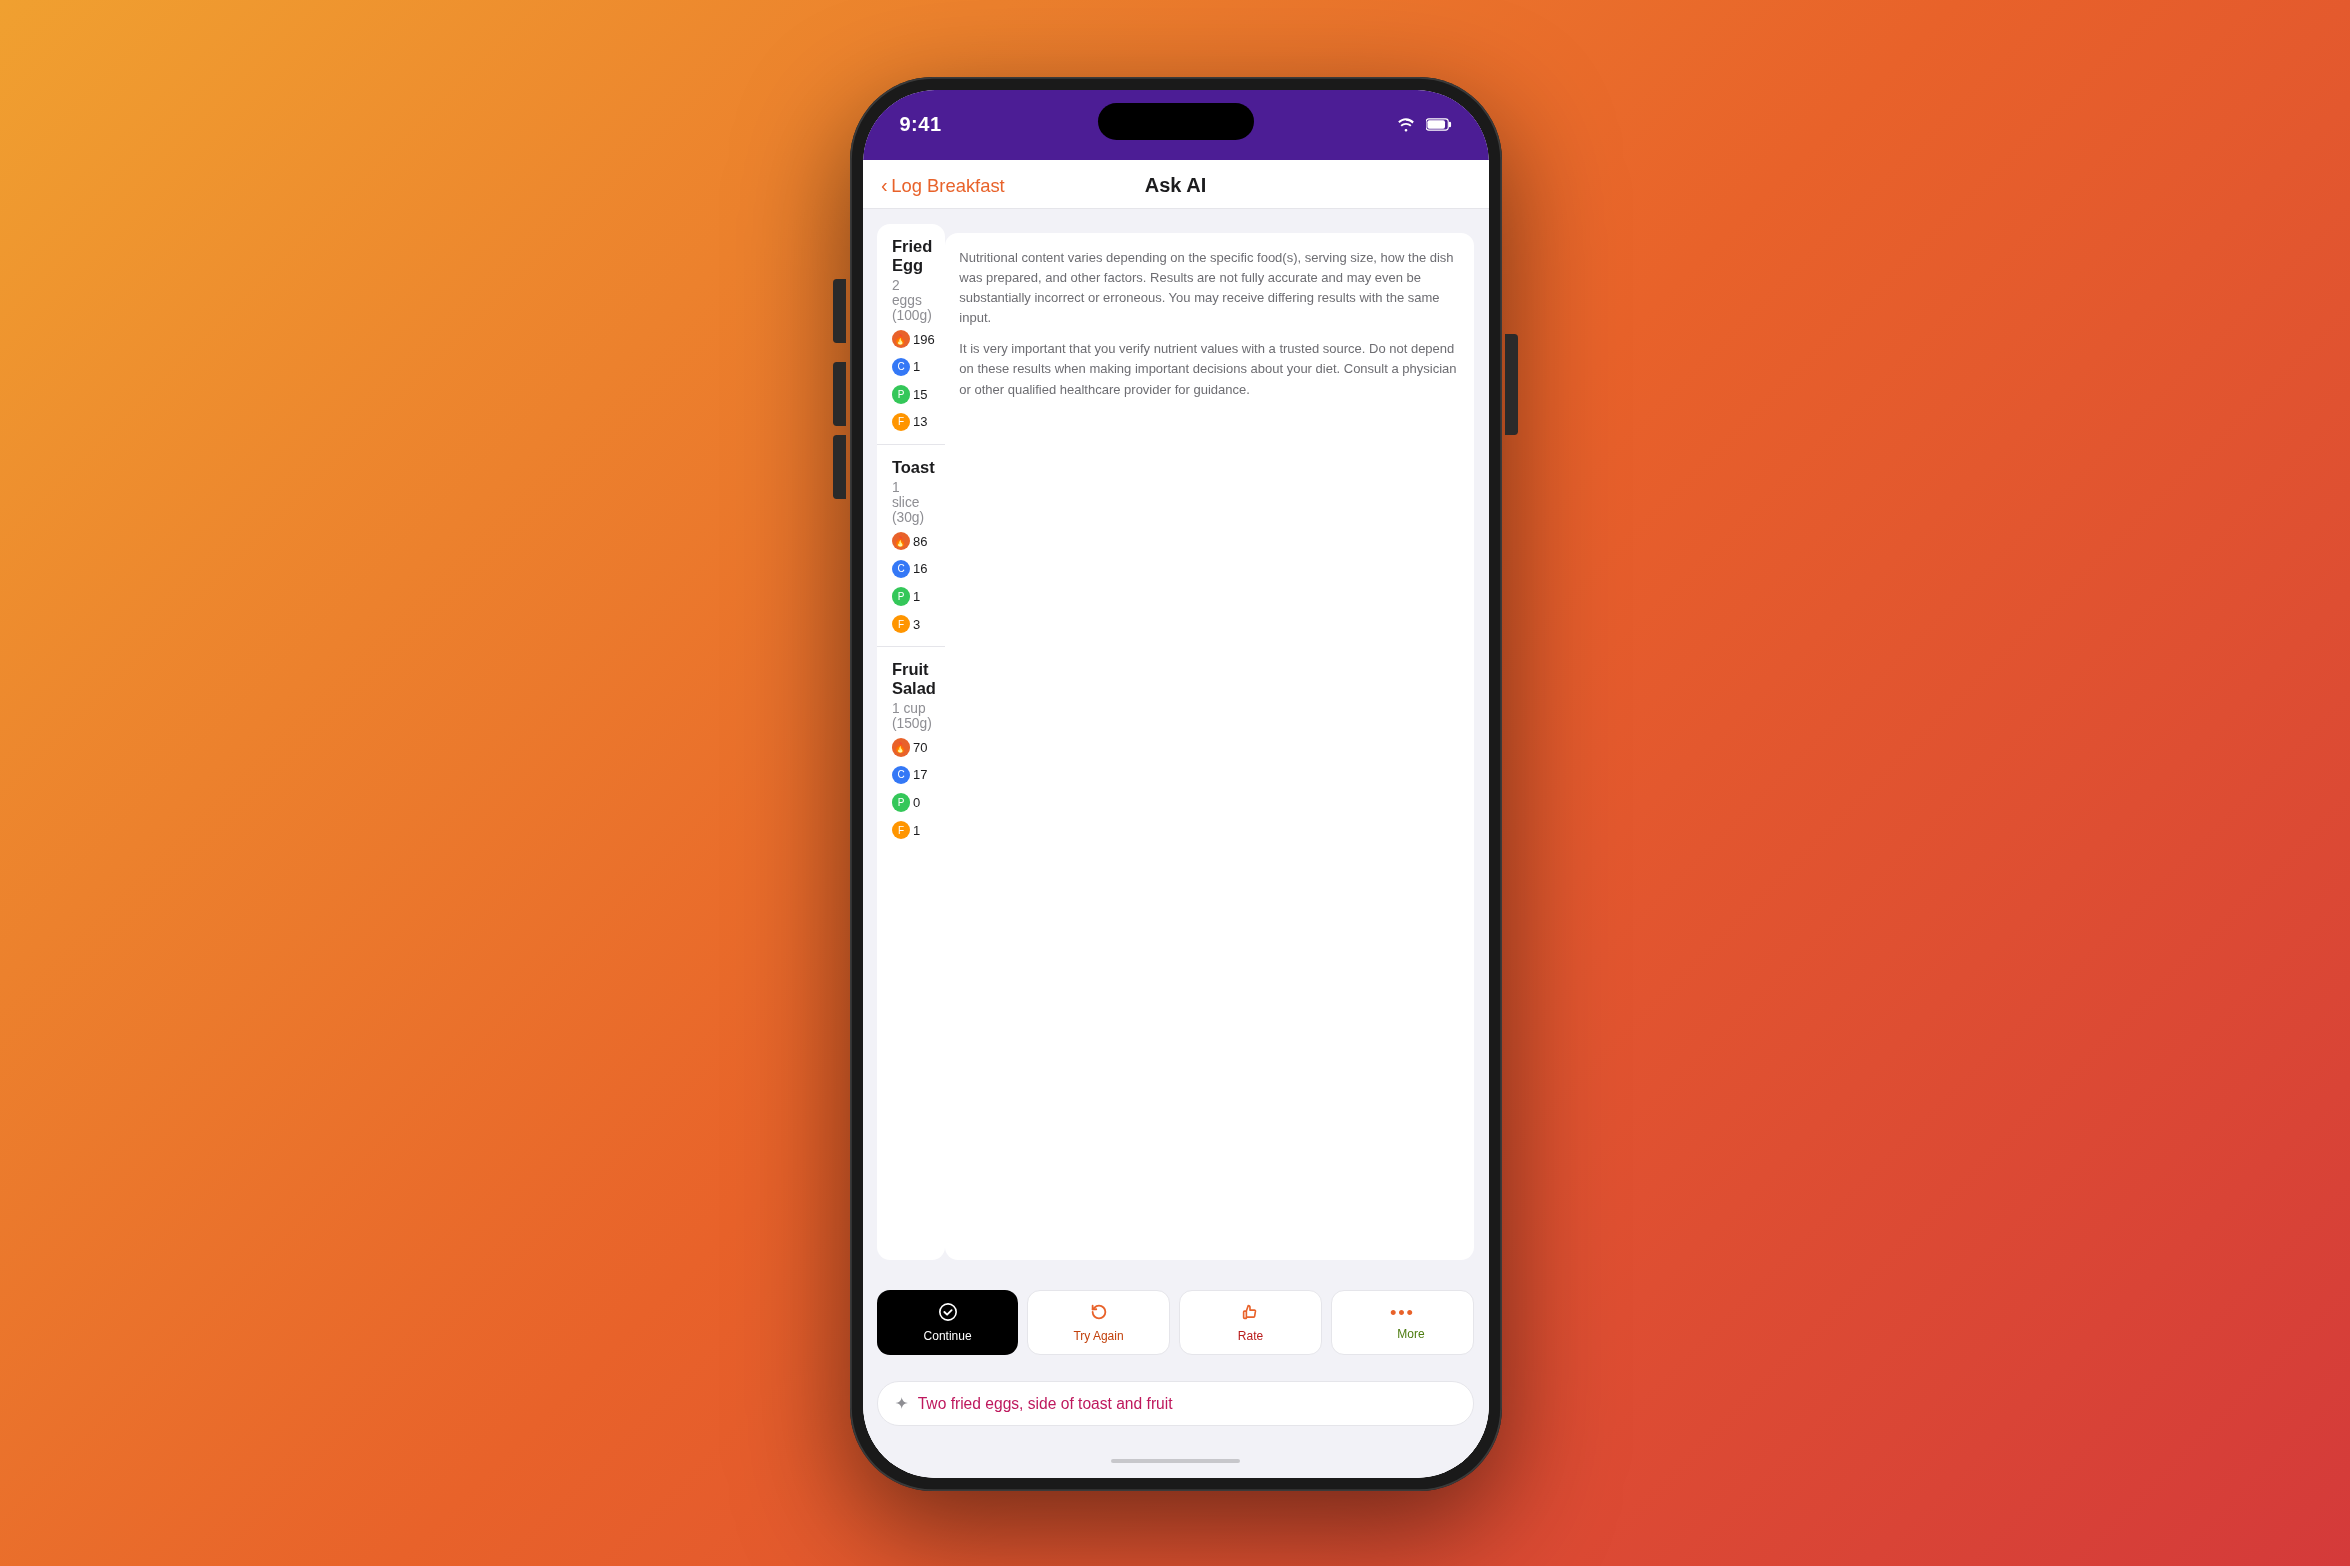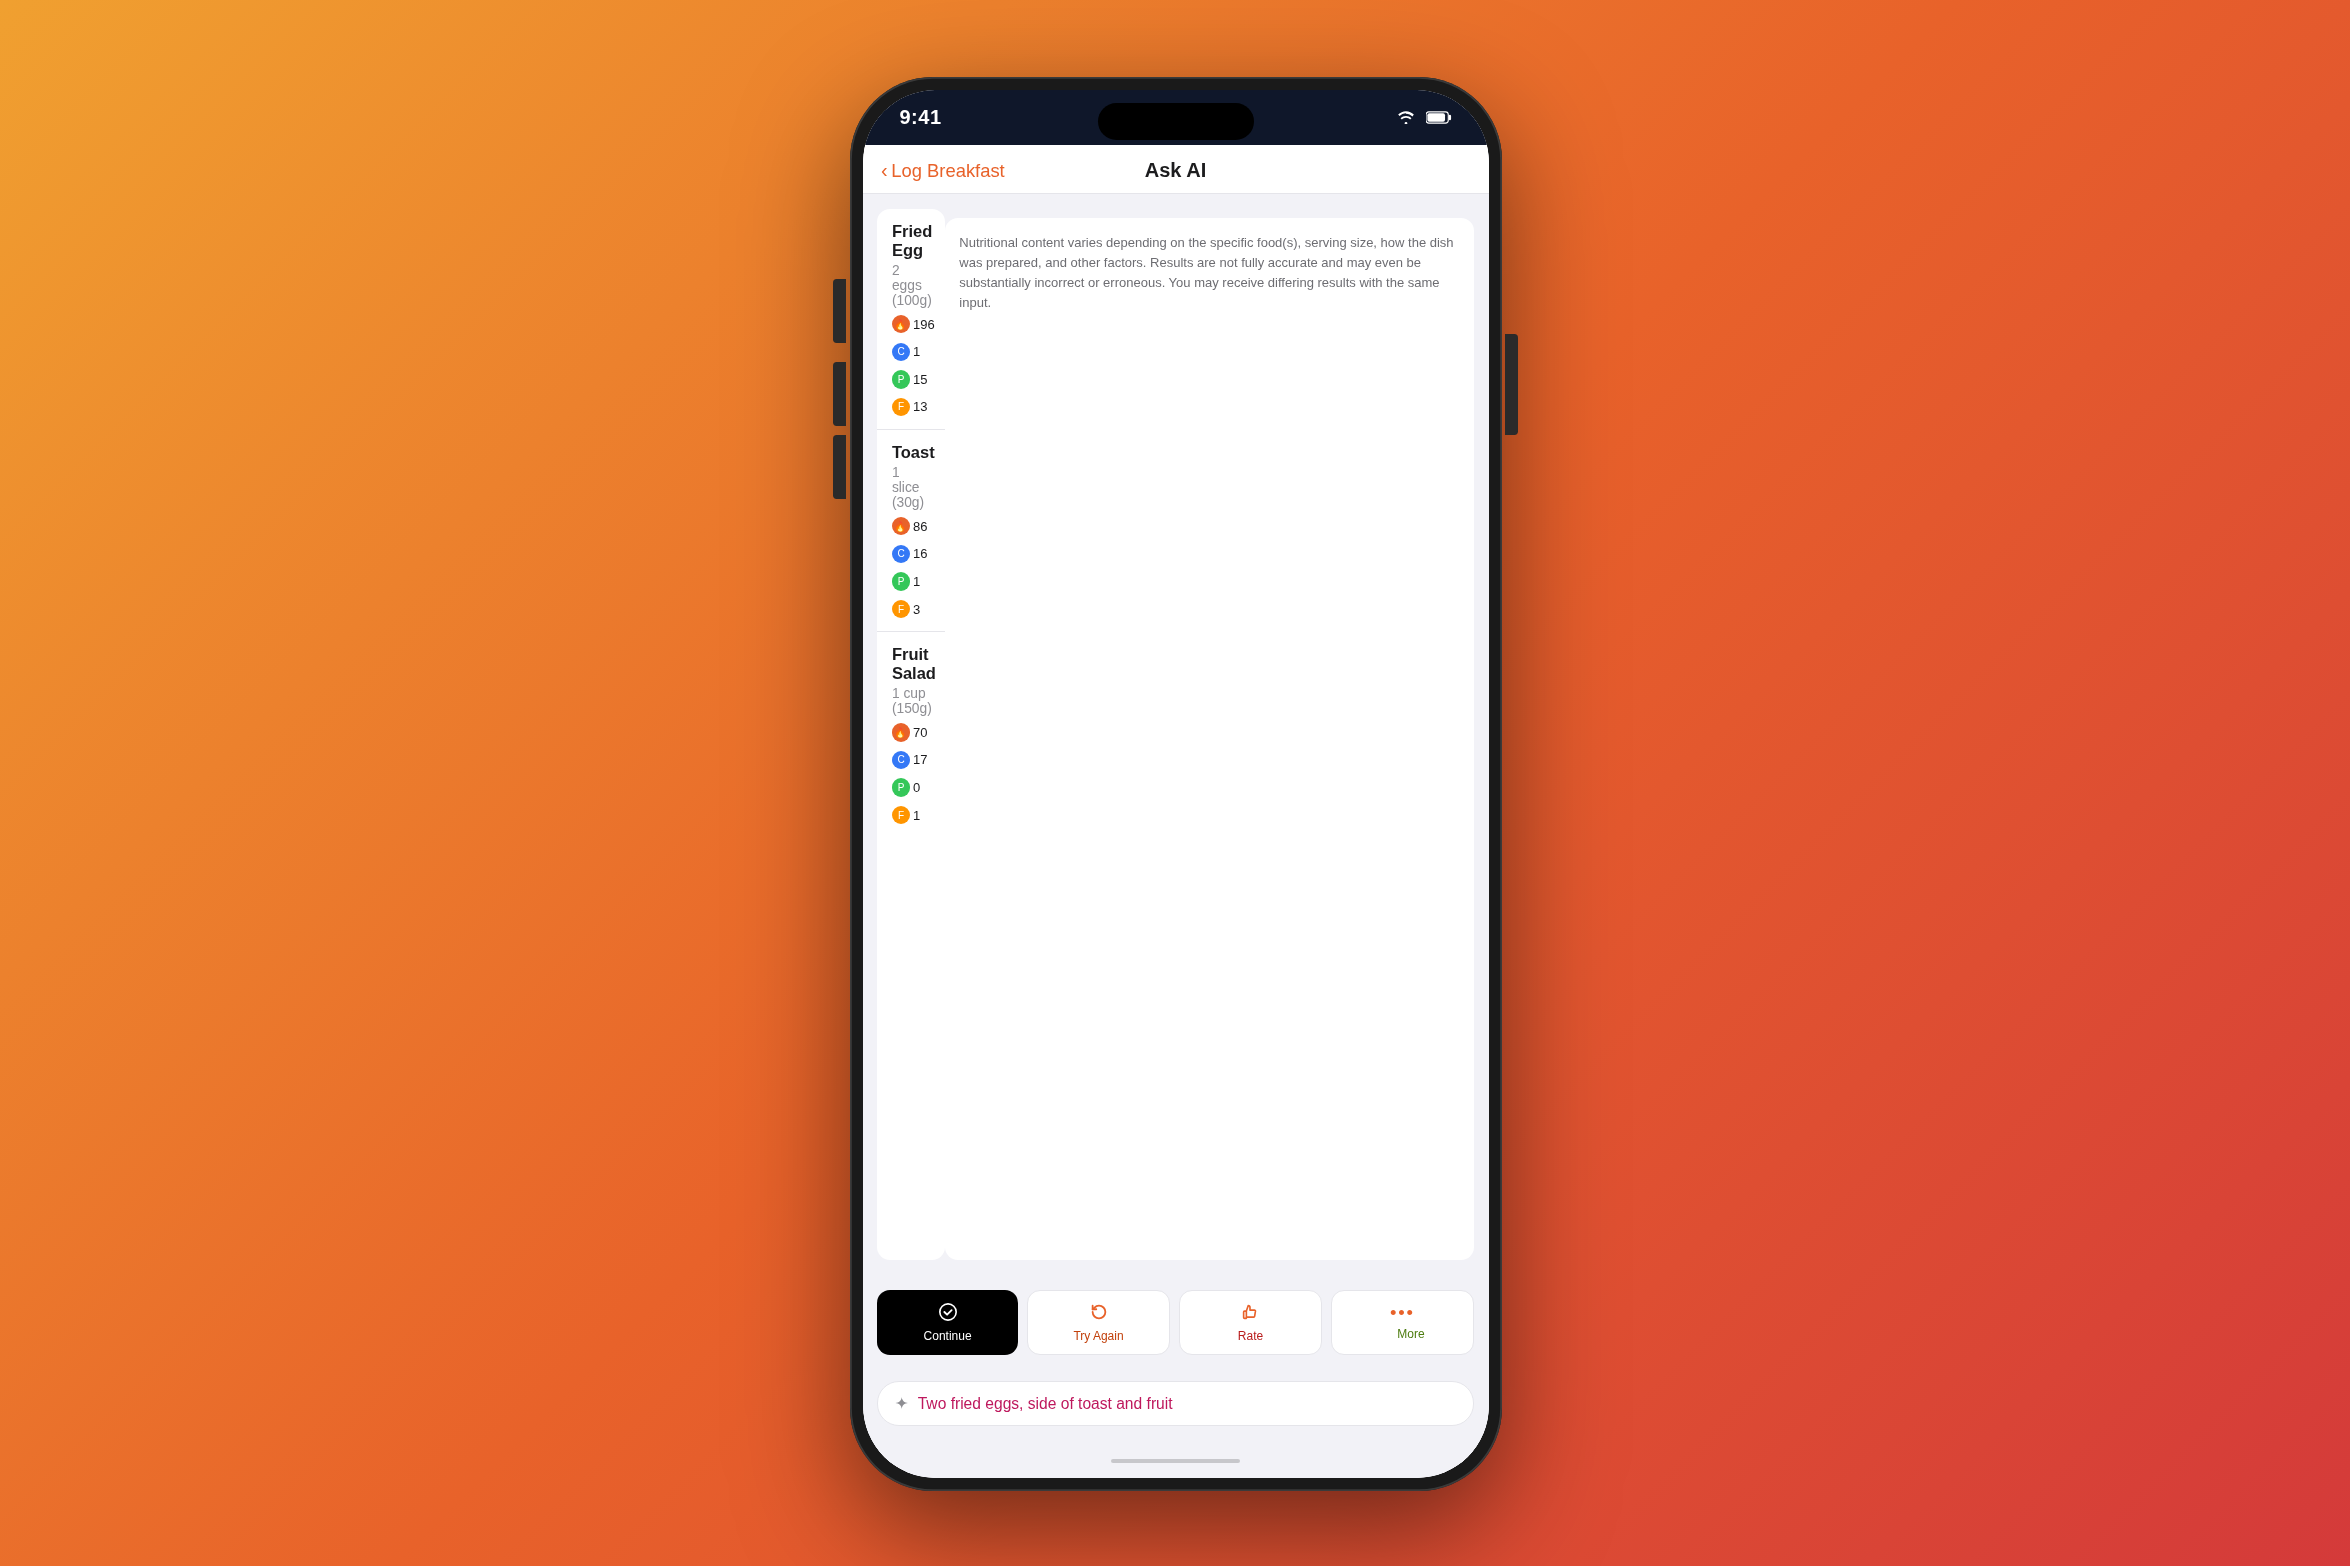--- a/index.html
+++ b/index.html
@@ -61,22 +61,22 @@
       height: 100%;
       background: #fff;
       border-radius: 72px;
       overflow: hidden;
       display: flex;
       flex-direction: column;
     }
 
     
     .status-bar {
-      background: #0f172a;
-      height: 55px;
+      background: #4c1d95;
+      height: 70px;
       display: flex;
       align-items: center;
       justify-content: space-between;
       padding: 0 37px;
       flex-shrink: 0;
       border-radius: 72px 72px 0 0;
     }
 
     .status-time {
       color: #fff;
@@ -439,20 +439,21 @@
                 <div class="nutrient-badge">
                   <div class="nutrient-icon fat">F</div>
                   <span class="nutrient-value">1</span>
                 </div>
               </div>
             </div>
           </div>
 
           <div class="disclaimer">
             <p>Nutritional content varies depending on the specific food(s), serving size, how the dish was prepared, and other factors. Results are not fully accurate and may even be substantially incorrect or erroneous. You may receive differing results with the same input.</p>
+            <p>It is very important that you verify nutrient values with a trusted source. Do not depend on these results when making important decisions about your diet. Consult a physician or other qualified healthcare provider for guidance.</p>
           </div>
 
         </div>
 
         <div class="action-buttons">
           <button class="action-btn primary">
             <span class="action-btn-icon">
               <svg width="20" height="20" viewBox="0 0 22 22" fill="none">
                 <circle cx="11" cy="11" r="9" stroke="white" stroke-width="1.8" fill="none"></circle>
                 <path d="M7 11l3 3 5-5" stroke="white" stroke-width="2" stroke-linecap="round" stroke-linejoin="round"></path>

